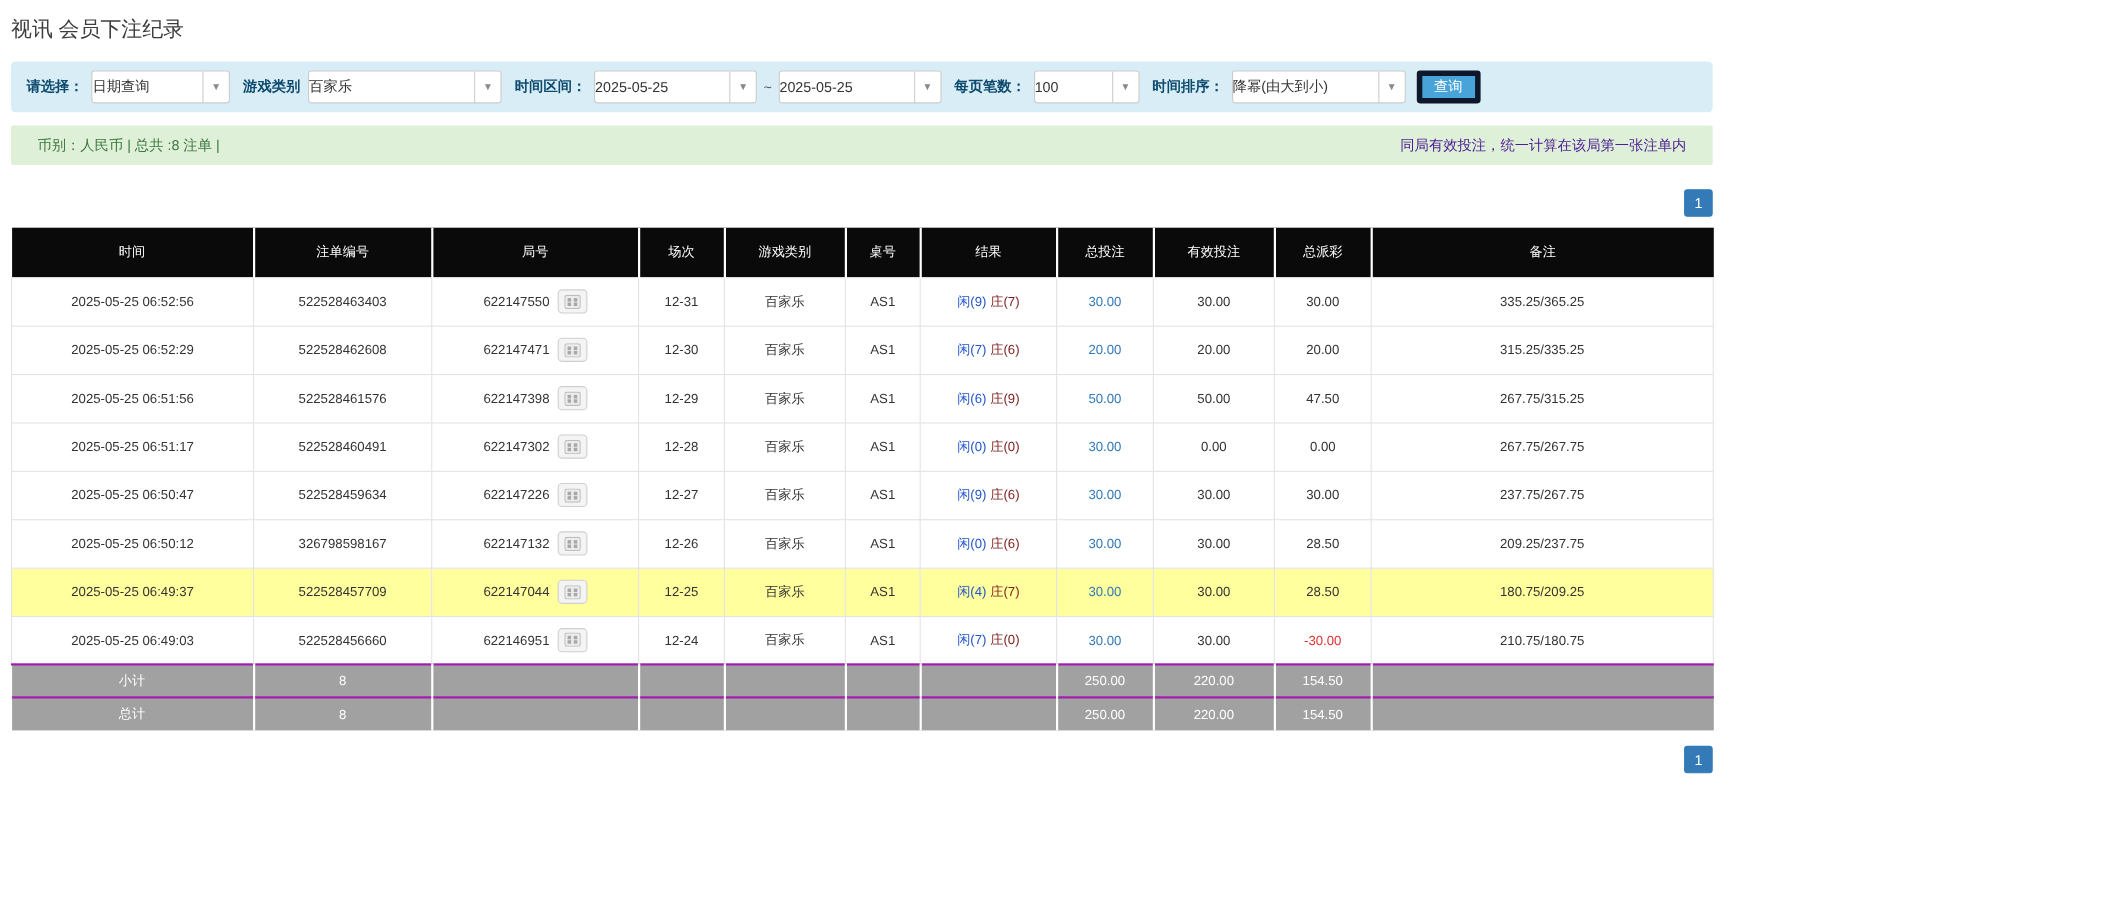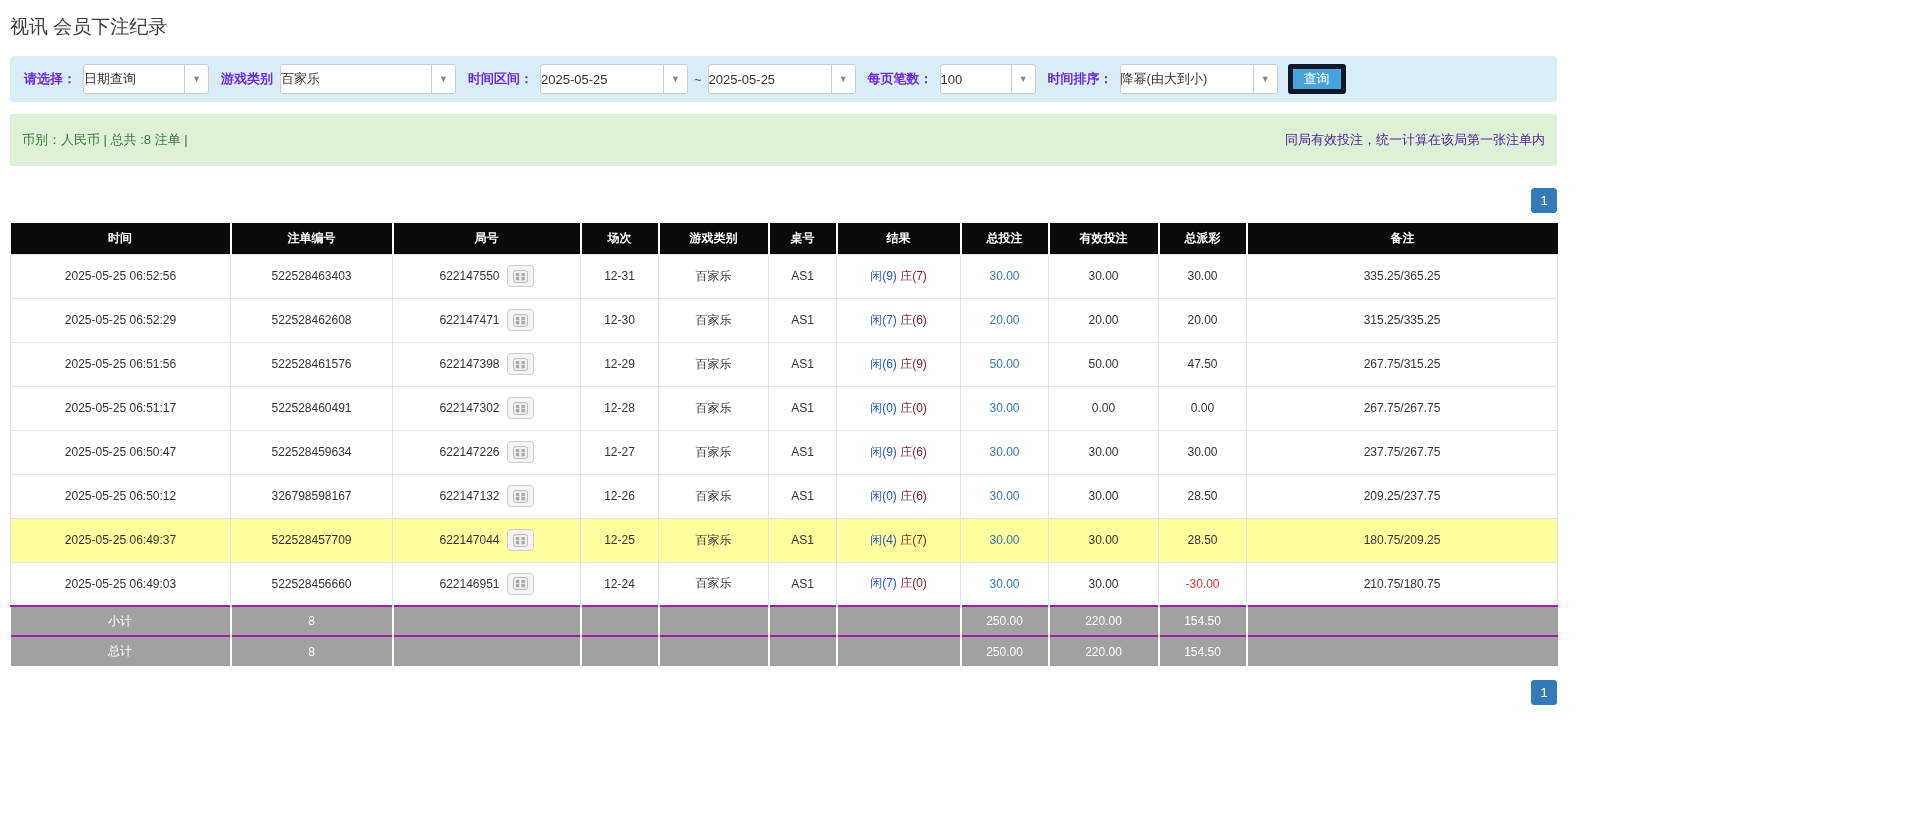--- a/index.html
+++ b/index.html
@@ -10,21 +10,21 @@
   }
   .page { width: 1547px; margin-left: 10px; padding-top: 14px; }
 
   .page-title { font-size: 19px; font-weight: 500; color: #3c3c3c; margin-bottom: 16px; }
 
   
   .filter-bar {
     background: #d9edf7; border-radius: 4px; height: 46px;
     display: flex; align-items: center; padding: 0 12px; font-size: 13px;
   }
-  .flabel { color: #6d28d9; font-weight: 600; margin: 0 7px 0 12px; white-space: nowrap; }
+  .flabel { color: #0c4a6e; font-weight: 600; margin: 0 7px 0 12px; white-space: nowrap; }
   .flabel:first-child { margin-left: 2px; }
   .combo {
     display: inline-flex; align-items: stretch; background: #fff;
     border: 1px solid #ccc; border-radius: 3px; height: 30px; cursor: pointer;
   }
   .combo-text { padding: 0 0; display: flex; align-items: center; color: #333; white-space: nowrap; }
   .combo-arrow {
     width: 24px; border-left: 1px solid #ccc; display: flex;
     align-items: center; justify-content: center; color: #888; font-size: 9px;
   }
@@ -35,40 +35,40 @@
   .w-sort   .combo-text { width: 132px; }
   .tilde { color: #555; margin: 0 6px; }
   .search-btn {
     background: #47a3d8; border: 5px solid #0f172a; color: #fff;
     height: 30px; padding: 0 11px; margin-left: 10px; border-radius: 3px;
     font-size: 13px; cursor: pointer; font-family: inherit;
   }
 
   
   .summary-bar {
-    margin-top: 12px; background: #dff0d8; height: 52px; border-radius: 2px;
+    margin-top: 12px; background: #dff0d8; height: 36px; border-radius: 2px;
     display: flex; align-items: center; justify-content: space-between;
-    padding: 0 12px; font-size: 13px;
+    padding: 0 24px; font-size: 13px;
   }
   .summary-left  { color: #3c763d; }
   .summary-right { color: #4c1d95; }
 
   
   .pagination { display: flex; justify-content: flex-end; }
   .pagination.top { margin: 22px 0 10px; }
   .pagination.bottom { margin-top: 14px; }
   .page-btn {
     min-width: 26px; height: 25px; background: #337ab7; border: 1px solid #337ab7;
     color: #fff; border-radius: 3px; font-size: 13px; cursor: pointer; font-family: inherit;
   }
 
   
   table { width: 1547px; border-collapse: collapse; table-layout: fixed; font-size: 12px; }
   thead th {
-    background: #0a0a0a; color: #fff; height: 31px; font-weight: bold;
+    background: #0a0a0a; color: #fff; height: 45px; font-weight: normal;
     border-right: 2px solid #fff; text-align: center;
   }
   thead th:last-child { border-right: none; }
   tbody td {
     height: 44px; text-align: center; color: #333;
     border: 1px solid #e3e3e3; background: #fff; overflow: hidden;
   }
   tr.highlight td { background: #ffff9d; }
   .round-wrap { display: inline-flex; align-items: center; gap: 7px; justify-content: center; }
   .round-icon {

